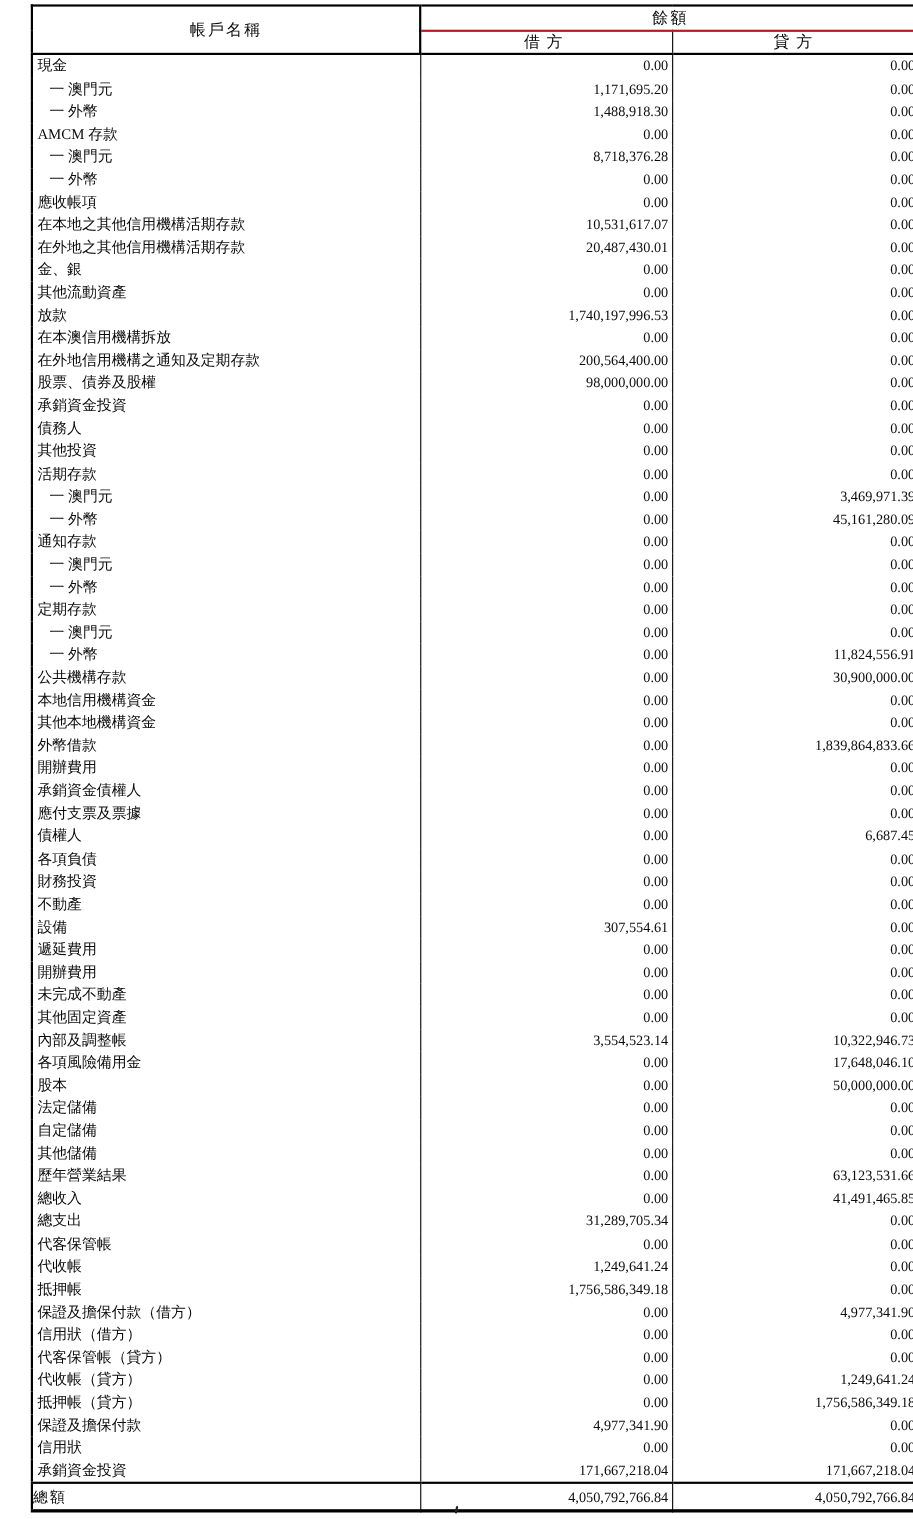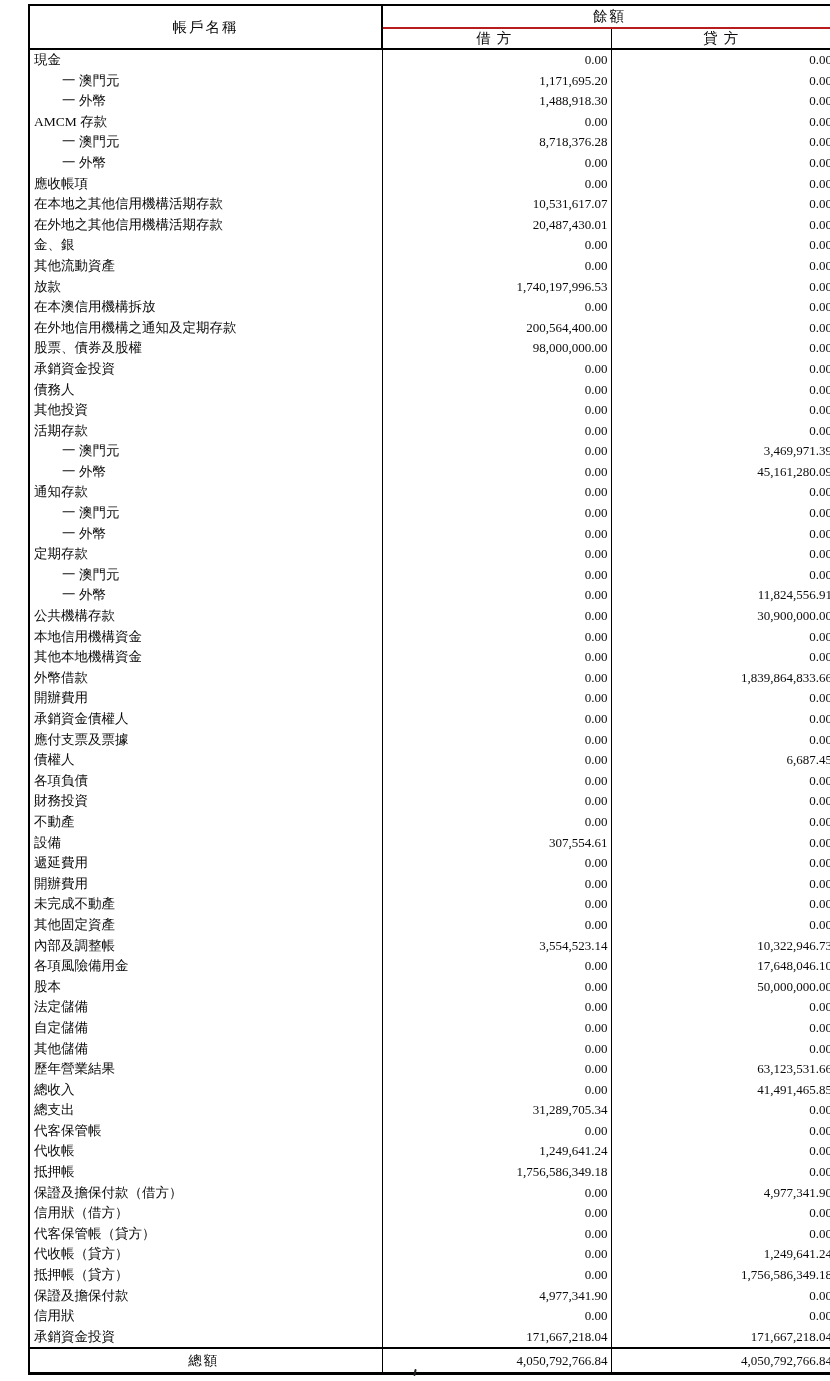--- a/index.html
+++ b/index.html
@@ -45,38 +45,38 @@
     letter-spacing:6px;
   }
   tbody tr{height:20.6px;}
   tbody td{font-size:13px;line-height:20.6px;}
   td.name{
     text-align:left;
     padding-left:4px;
     border-right:1.5px solid #000;
     font-size:13.5px;
   }
-  td.name.indent{padding-left:32px;}
+  td.name.indent{padding-left:15px;}
   td.debit{
     text-align:right;
     padding-right:3px;
     border-right:1.5px solid #000;
   }
   td.credit{
     text-align:right;
     padding-right:4px;
   }
   tfoot tr{height:23px;}
   tfoot td{
     border-top:2.5px solid #000;
     font-size:13.5px;
     line-height:23px;
   }
   tfoot td.t-label{
-    text-align:center;
+    text-align:left;
     padding-right:4px;
     border-right:1.5px solid #000;
     letter-spacing:2px;
   }
   tfoot td.debit,tfoot td.credit{font-size:13px;}
   .scan-mark{
     position:absolute;
     left:414px;top:1369px;
     width:2px;height:7px;
     background:#222;

